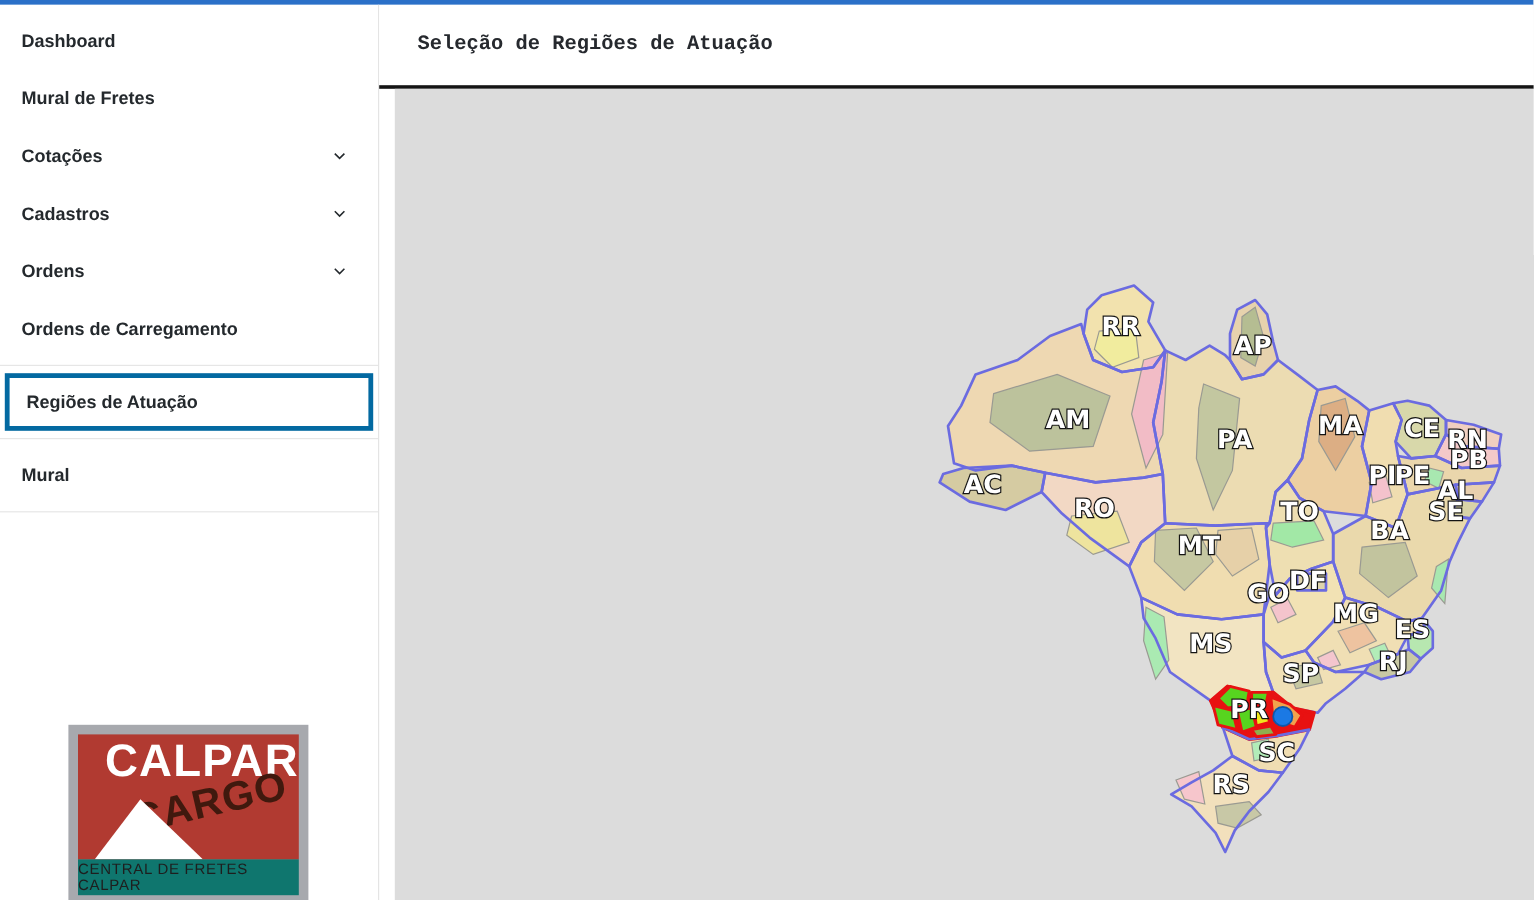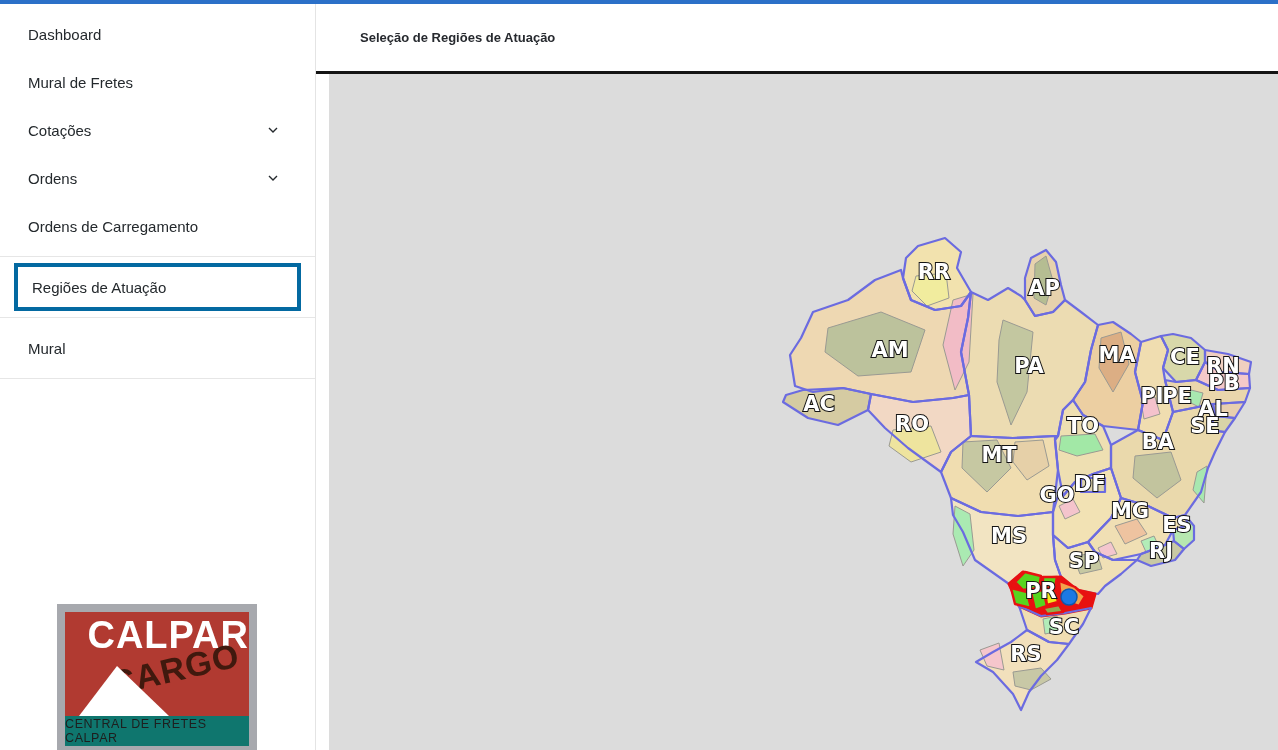--- a/index.html
+++ b/index.html
@@ -2,21 +2,21 @@
 <html><head>
 <meta charset="utf-8">
 <style>
   html,body{margin:0;padding:0;background:#fff;}
   body{width:1278px;height:750px;overflow:hidden;position:relative;
        font-family:"Liberation Sans",sans-serif;}
   .topbar{position:absolute;top:0;left:0;width:1278px;height:4px;background:#2b70c8;}
   
   .sidebar{position:absolute;top:4px;left:0;width:316px;height:746px;background:#fff;
            border-right:1px solid #e4e4e4;box-sizing:border-box;}
-  .nav-section{padding:6px 14px;}
+  .nav-section{padding:6px 4px;font-weight:bold;}
   .nav-item{height:48px;display:flex;align-items:center;justify-content:space-between;
             padding:0 20px 0 14px;font-size:15px;color:#24292d;cursor:pointer;
             box-sizing:border-box;background:#fff;}
   .nav-item.highlighted{border:4px solid #0369a1;}
   .divider{height:1px;background:#e6e6e6;}
   .chev{width:16px;height:16px;flex:0 0 auto;}
   
   .logo{position:absolute;left:57px;top:600px;width:200px;height:150px;background:#a7a9ae;
         padding:8px;box-sizing:border-box;}
   .logo-red{position:relative;width:184px;height:104px;background:#b13a31;overflow:hidden;}
@@ -26,21 +26,21 @@
               color:#40190e;transform:rotate(-13deg);letter-spacing:1px;line-height:1;}
   .logo-tri{position:absolute;left:14px;bottom:0;width:0;height:0;
             border-left:38px solid transparent;border-right:52px solid transparent;
             border-bottom:50px solid #fff;}
   .logo-caption{height:30px;background:#0f766e;display:flex;align-items:center;justify-content:center;
                 font-weight:normal;font-size:12.5px;letter-spacing:0.6px;color:#1e1e1e;}
   
   .header{position:absolute;left:316px;top:4px;width:962px;height:67px;background:#fff;
           border-bottom:3px solid #141414;box-sizing:content-box;display:flex;align-items:center;
           padding-left:32px;}
-  .header h1{font-size:13px;font-weight:bold;color:#26292e;margin:12px;}
+  .header h1{font-size:17px;font-weight:bold;color:#26292e;margin:0;font-family:Liberation Mono, monospace;}
   .content{position:absolute;left:329px;top:74px;width:962px;height:676px;background:#dcdcdc;}
   #map-svg{position:absolute;left:0;top:0;}
   #map-svg text{font-family:"DejaVu Sans",sans-serif;font-weight:bold;font-size:21px;
                 fill:#fff;stroke:#141414;stroke-width:2px;paint-order:stroke;
                 text-anchor:middle;}
 </style>
 </head>
 <body>
 
 <div class="topbar"></div>
@@ -49,20 +49,26 @@
   <div id="sidebar-nav">
       <div class="nav-section">
         <div class="nav-item">
           <span>Dashboard</span>
         </div>
         <div class="nav-item">
           <span>Mural de Fretes</span>
         </div>
         <div class="nav-item">
           <span>Cotações</span>
+          <svg class="chev" viewBox="0 0 24 24">
+            <path d="M6 9l6 6 6-6" fill="none" stroke="#24292d" stroke-width="2"></path>
+          </svg>
+        </div>
+        <div class="nav-item">
+          <span>Cadastros</span>
           <svg class="chev" viewBox="0 0 24 24">
             <path d="M6 9l6 6 6-6" fill="none" stroke="#24292d" stroke-width="2"></path>
           </svg>
         </div>
         <div class="nav-item">
           <span>Ordens</span>
           <svg class="chev" viewBox="0 0 24 24">
             <path d="M6 9l6 6 6-6" fill="none" stroke="#24292d" stroke-width="2"></path>
           </svg>
         </div>

